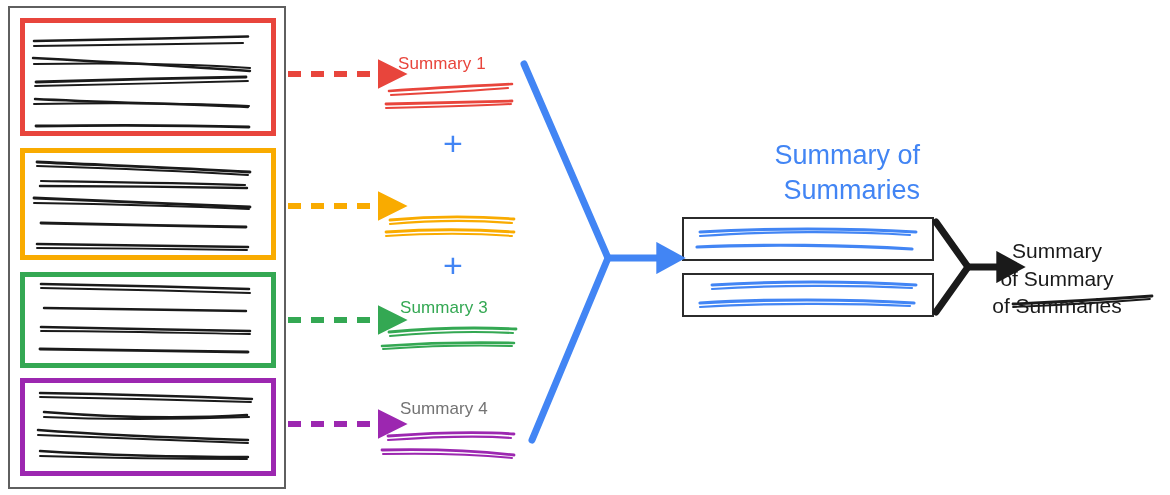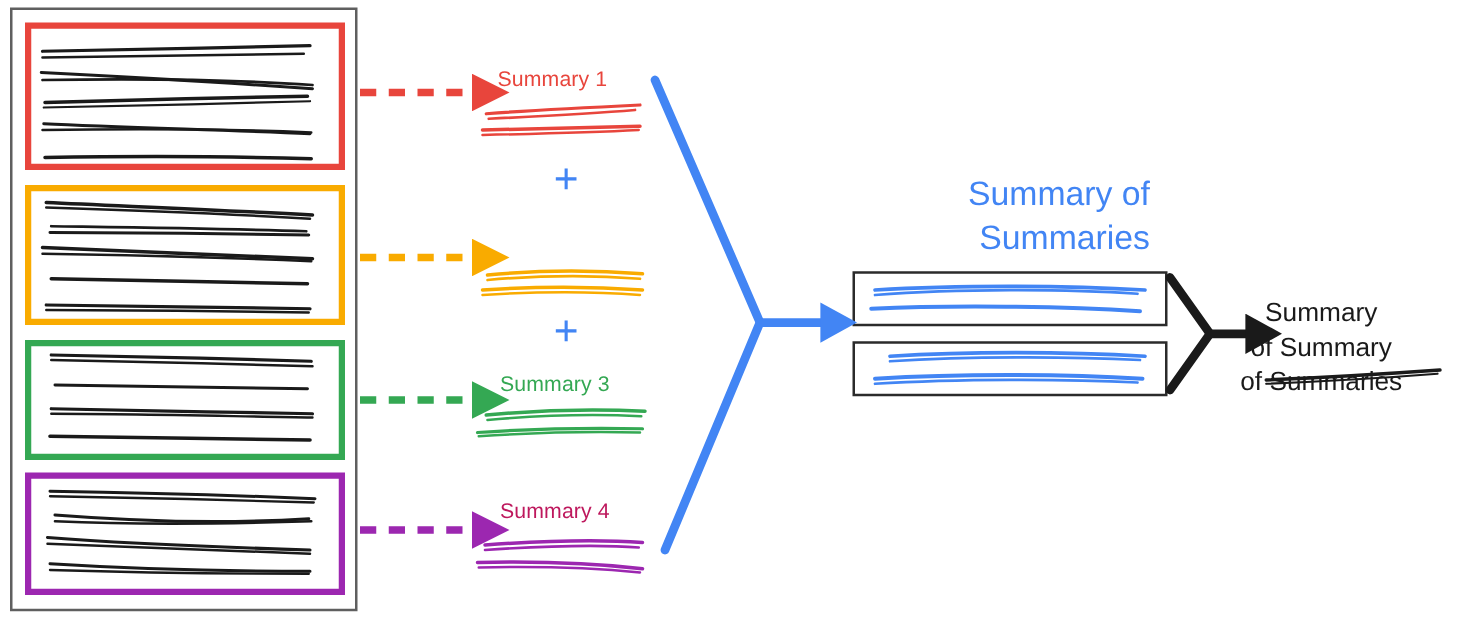--- a/index.html
+++ b/index.html
@@ -44,21 +44,21 @@
 
   <div class="doc-container"></div>
 
   <div class="doc-box" style="left:20px;top:18px;width:256px;height:118px;border-color:#e8453c;"></div>
   <div class="doc-box" style="left:20px;top:148px;width:256px;height:112px;border-color:#f9ab00;"></div>
   <div class="doc-box" style="left:20px;top:272px;width:256px;height:96px;border-color:#34a853;"></div>
   <div class="doc-box" style="left:20px;top:378px;width:256px;height:98px;border-color:#9c27b0;"></div>
 
   <div class="lbl sum-label" style="left:398px;top:54px;color:#e8453c;">Summary 1</div>
   <div class="lbl sum-label" style="left:400px;top:298px;color:#34a853;">Summary 3</div>
-  <div class="lbl sum-label" style="left:400px;top:399px;color:#be185d;">Summary 4</div>
+  <div class="lbl sum-label" style="left:400px;top:399px;color:#737373;">Summary 4</div>
 
   <div class="plus" style="left:443px;top:126px;">+</div>
   <div class="plus" style="left:443px;top:248px;">+</div>
 
   <div class="sos-title">
     <div>Summary of</div>
     <div>Summaries</div>
   </div>
 
   <div class="sos-box" style="left:682px;top:217px;width:252px;height:44px;"></div>

